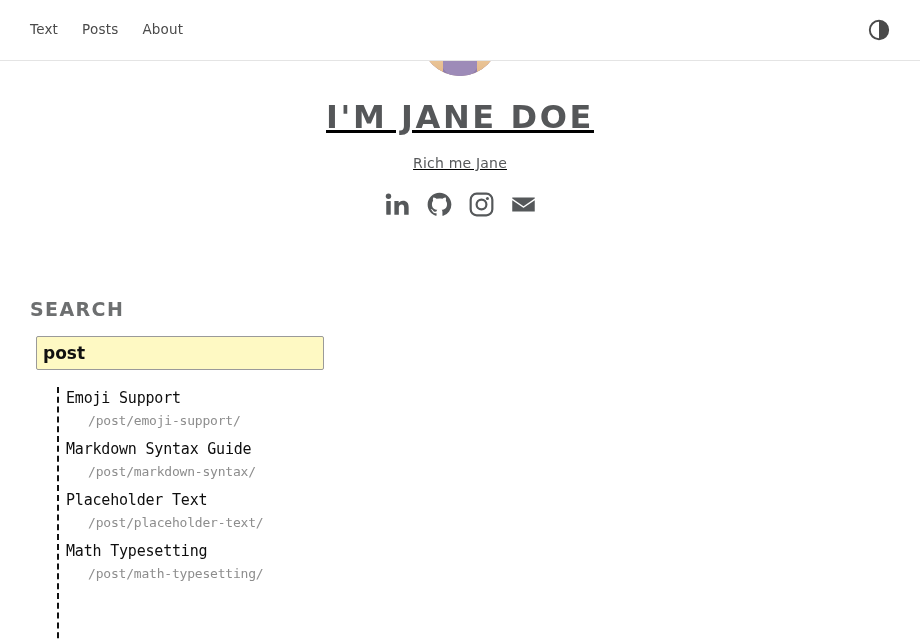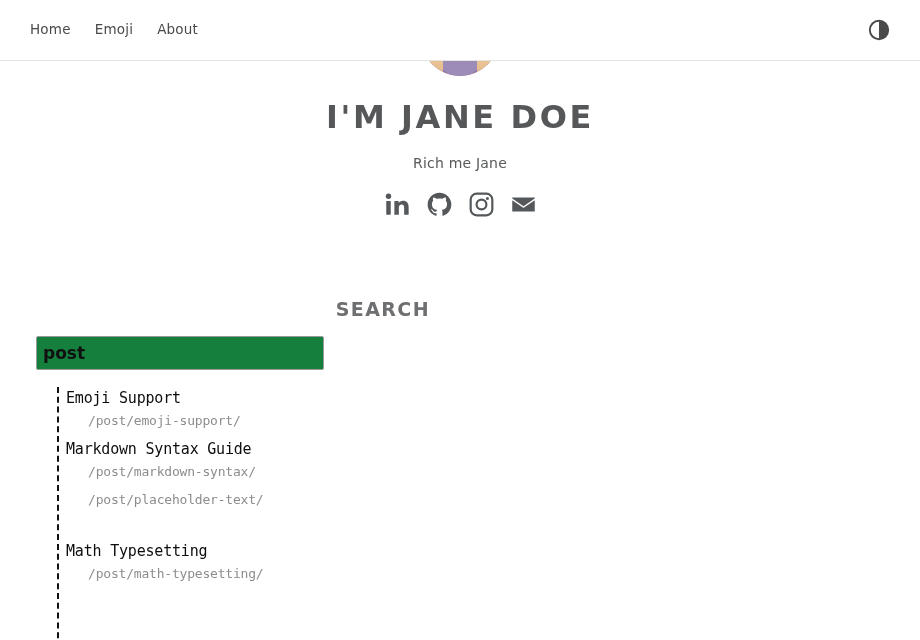--- a/index.html
+++ b/index.html
@@ -54,20 +54,21 @@
     display: block;
     cursor: pointer;
   }
 
   
   .hero {
     position: absolute;
     top: 61px; left: 0;
     width: 920px;
     text-align: center;
+    text-decoration: underline;
   }
   .avatar-wrap {
     position: absolute;
     top: -63px;
     left: 50%;
     margin-left: -39px;
     width: 78px; height: 78px;
     border-radius: 50%;
     overflow: hidden;
   }
@@ -136,32 +137,31 @@
     width: 400px;
   }
   .search-heading {
     margin: 0;
     font-size: 19px;
     font-weight: 700;
     letter-spacing: 1.4px;
     color: #6d6f70;
     text-transform: uppercase;
     line-height: 1;
-    text-align: right;
   }
   .search-box-wrap {
     margin-top: 17px;
     padding-left: 6px;
   }
   .search-input {
     width: 288px;
     height: 34px;
     border: 1px solid #9a9a9a;
     border-radius: 2px;
-    background: #15803d;
+    background: #fef9c3;
     padding: 0 8px 0 6px;
     font-family: "DejaVu Sans", "Liberation Sans", sans-serif;
     font-size: 17px;
     font-weight: 700;
     color: #101010;
     outline: none;
     caret-color: #000;
   }
   .search-input::placeholder { color: #999; font-weight: 400; }
 
@@ -202,22 +202,22 @@
     padding-left: 22px;
     letter-spacing: -0.2px;
     white-space: nowrap;
   }
 </style>
 </head>
 <body>
 
 <header class="navbar">
   <nav class="nav-links">
-    <a class="nav-link" href="#">Home</a>
-    <a class="nav-link" href="#">Emoji</a>
+    <a class="nav-link" href="#">Text</a>
+    <a class="nav-link" href="#">Posts</a>
     <a class="nav-link" href="#">About</a>
   </nav>
   <div class="nav-right">
     <span class="theme-toggle" title="Toggle theme">
       <svg viewBox="0 0 22 22" width="22" height="22" aria-hidden="true">
         <circle cx="11" cy="11" r="9.2" fill="none" stroke="#4a4a4a" stroke-width="1.9"></circle>
         <path d="M11 1.8 A9.2 9.2 0 0 1 11 20.2 Z" fill="#4a4a4a"></path>
       </svg>
     </span>
   </div>
@@ -270,19 +270,20 @@
 <ul class="results" id="results-list">
     <li class="result-item">
       <a class="result-title" href="#">Emoji Support</a>
       <span class="result-url">/post/emoji-support/</span>
     </li>
     <li class="result-item">
       <a class="result-title" href="#">Markdown Syntax Guide</a>
       <span class="result-url">/post/markdown-syntax/</span>
     </li>
     <li class="result-item">
+      <a class="result-title" href="#">Placeholder Text</a>
       <span class="result-url">/post/placeholder-text/</span>
     </li>
     <li class="result-item">
       <a class="result-title" href="#">Math Typesetting</a>
       <span class="result-url">/post/math-typesetting/</span>
     </li>
   </ul>
 
 </body></html>

